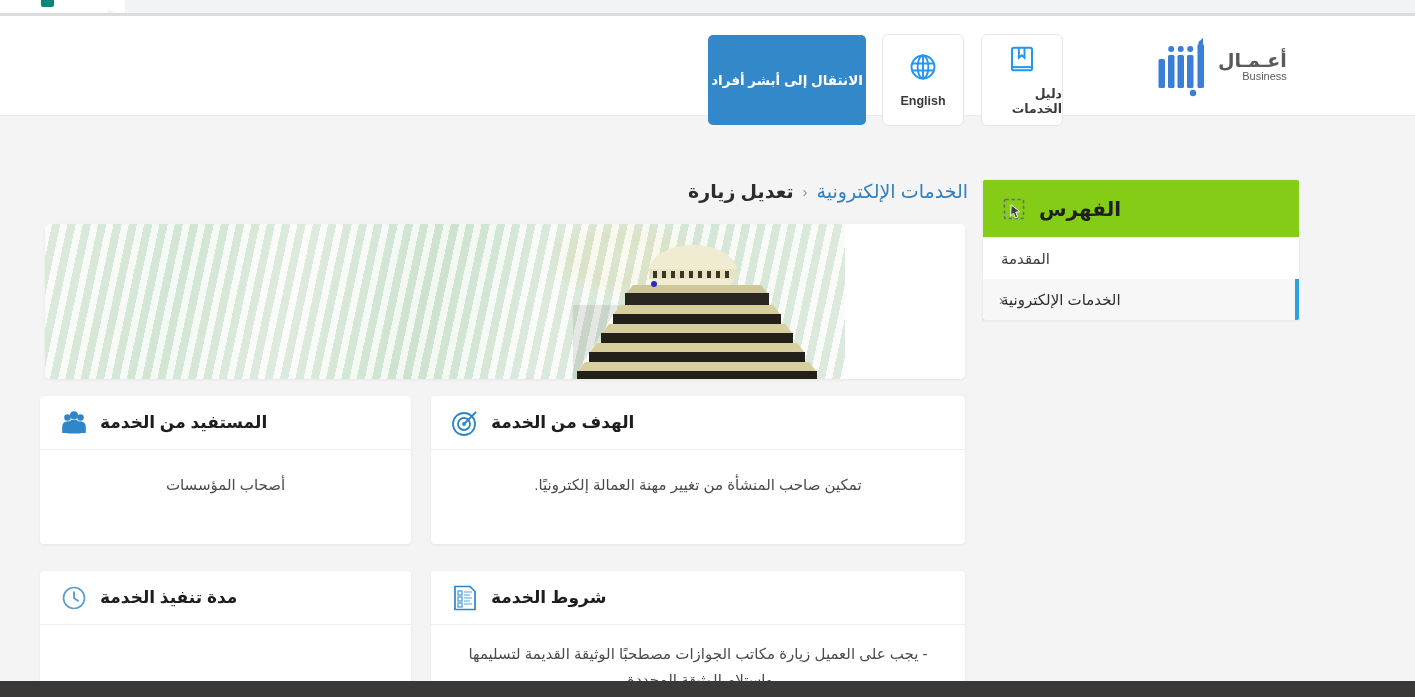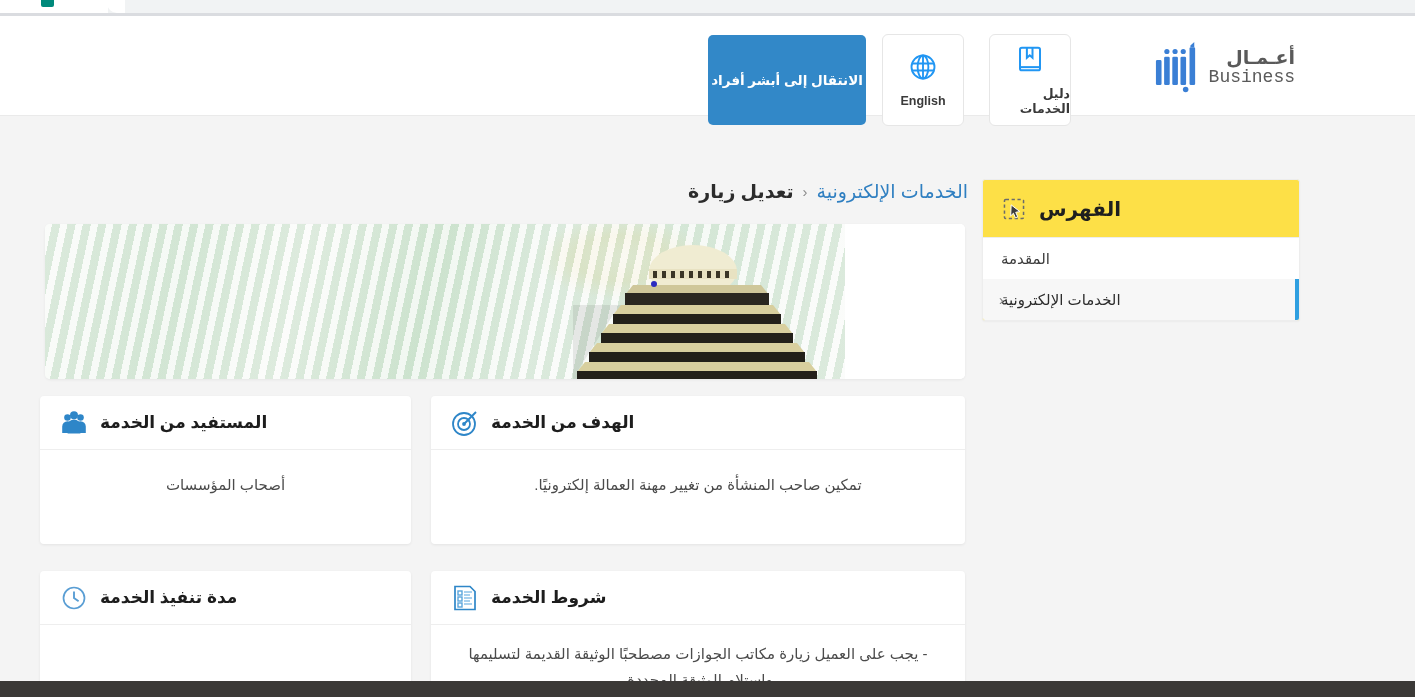--- a/index.html
+++ b/index.html
@@ -74,42 +74,42 @@
   .logo-wordmark {
     display: flex; flex-direction: column;
     align-items: flex-start; justify-content: center;
     line-height: 1.05;
   }
   .logo-ar {
     font-size: 19px; font-weight: 700; color: #5a5a5a;
     letter-spacing: 1px;
   }
   .logo-en {
-    font-size: 18px; font-weight: 400; color: #5a5a5a;
-    font-family: Liberation Mono, monospace;
+    font-size: 11px; font-weight: 400; color: #5a5a5a;
+    font-family: Liberation Sans, sans-serif;
   }
   #logo-mark { width: 68px; height: 62px; display: block; }
 
   
   .hdr-btn {
     position: absolute; top: 18px;
     width: 82px; height: 92px;
     background: #ffffff;
     border: 1px solid #e6e6e6;
     border-radius: 6px;
     display: flex; flex-direction: column;
     align-items: center; justify-content: center;
     gap: 12px;
     cursor: pointer;
   }
   .hdr-btn .hdr-icon { width: 30px; height: 30px; display: block; }
   .hdr-btn .hdr-label {
     font-size: 12.5px; font-weight: 700; color: #3a3a3a;
   }
-  #btn-service-guide { right: 344px; justify-content: center; }
+  #btn-service-guide { right: 352px; justify-content: center; }
   #btn-language { right: 451px; }
 
   #btn-switch-individuals {
     position: absolute; top: 19px; right: 549px;
     width: 158px; height: 90px;
     background: #3288c8;
     border: none; border-radius: 5px;
     color: #ffffff;
     font-size: 13.5px; font-weight: 700;
     font-family: "Liberation Sans", "DejaVu Sans", sans-serif;
@@ -129,21 +129,21 @@
     white-space: nowrap;
   }
   #breadcrumb .crumb-link { color: #2f7fc1; cursor: pointer; }
   #breadcrumb .crumb-sep { color: #8a8a8a; font-size: 15px; }
   #breadcrumb .crumb-current { color: #2c2c2c; font-weight: 700; }
 
   
   #index-panel {
     position: absolute; top: 63px; right: 115px;
     width: 318px;
-    background: #fde047;
+    background: #84cc16;
     border: 1px solid #ededed;
     border-radius: 3px;
     box-shadow: 0 1px 2px rgba(0,0,0,0.04);
     overflow: hidden;
   }
   #index-header {
     height: 58px;
     display: flex; align-items: center; justify-content: flex-end;
     gap: 12px;
     padding: 0 18px 0 18px;

